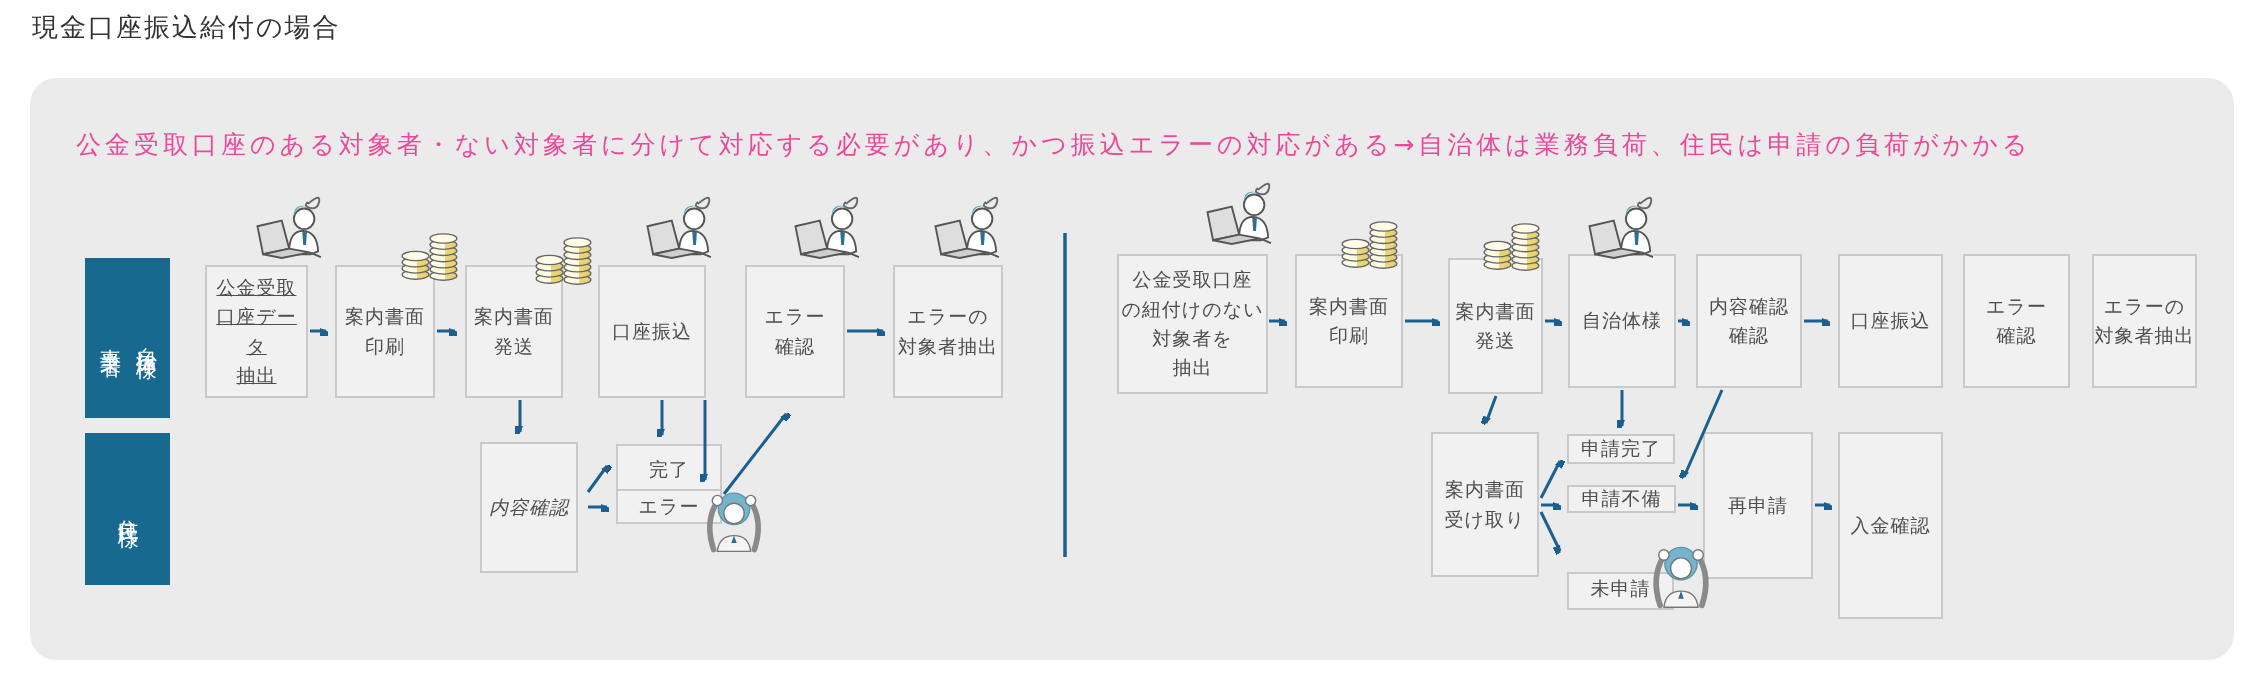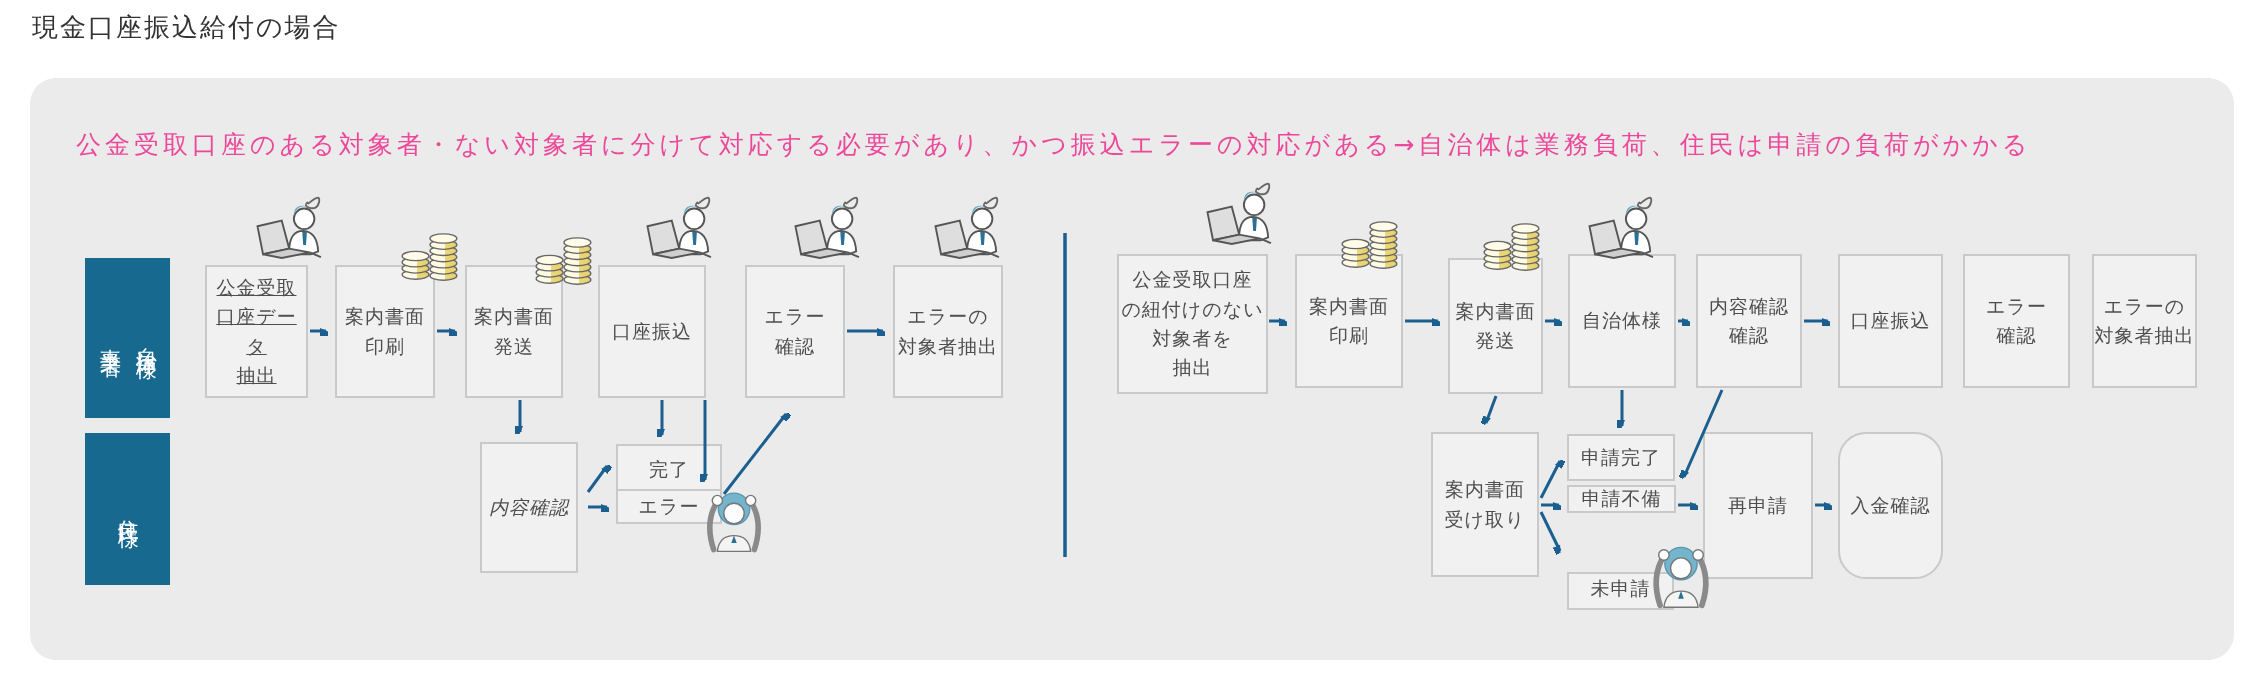--- a/index.html
+++ b/index.html
@@ -129,25 +129,25 @@
 <div class="box" style="left:1696px;top:254px;width:106px;height:134px;">内容確認
 確認</div>
 <div class="box" style="left:1838px;top:254px;width:105px;height:134px;">口座振込</div>
 <div class="box" style="left:1963px;top:254px;width:107px;height:134px;">エラー
 確認</div>
 <div class="box" style="left:2092px;top:254px;width:105px;height:134px;">エラーの
 対象者抽出</div>
 
 <div class="box" style="left:1431px;top:432px;width:108px;height:145px;">案内書面
 受け取り</div>
-<div class="box" style="left:1567px;top:434px;width:108px;height:47px;">申請完了</div>
+<div class="box" style="left:1567px;top:434px;width:108px;height:30px;">申請完了</div>
 <div class="box" style="left:1567px;top:485px;width:109px;height:28px;">申請不備</div>
 <div class="box" style="left:1567px;top:572px;width:107px;height:38px;font-family:Liberation Mono, monospace;">未申請</div>
 <div class="box" style="left:1703px;top:432px;width:110px;height:147px;">再申請</div>
-<div class="box" style="left:1838px;top:432px;width:105px;height:147px;border-radius:28px;">入金確認</div>
+<div class="box" style="left:1838px;top:432px;width:105px;height:187px;">入金確認</div>
 
 <svg class="ic" style="left:250px;top:192px;width:84px;height:76px;">
     <use href="#icon-worker"></use>
   </svg>
 <svg class="ic" style="left:640px;top:192px;width:84px;height:76px;">
     <use href="#icon-worker"></use>
   </svg>
 <svg class="ic" style="left:788px;top:192px;width:84px;height:76px;">
     <use href="#icon-worker"></use>
   </svg>

